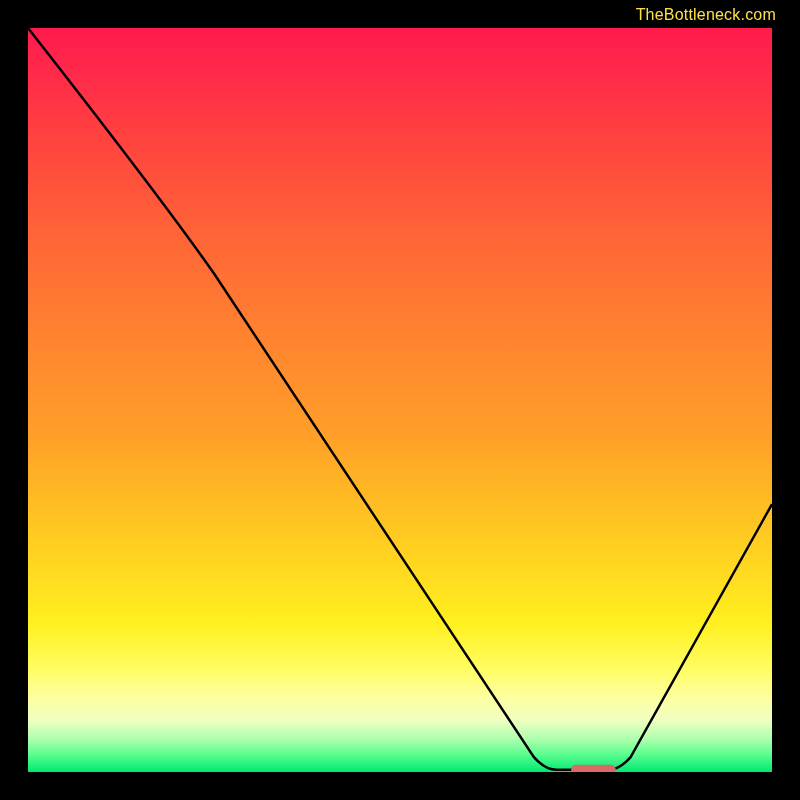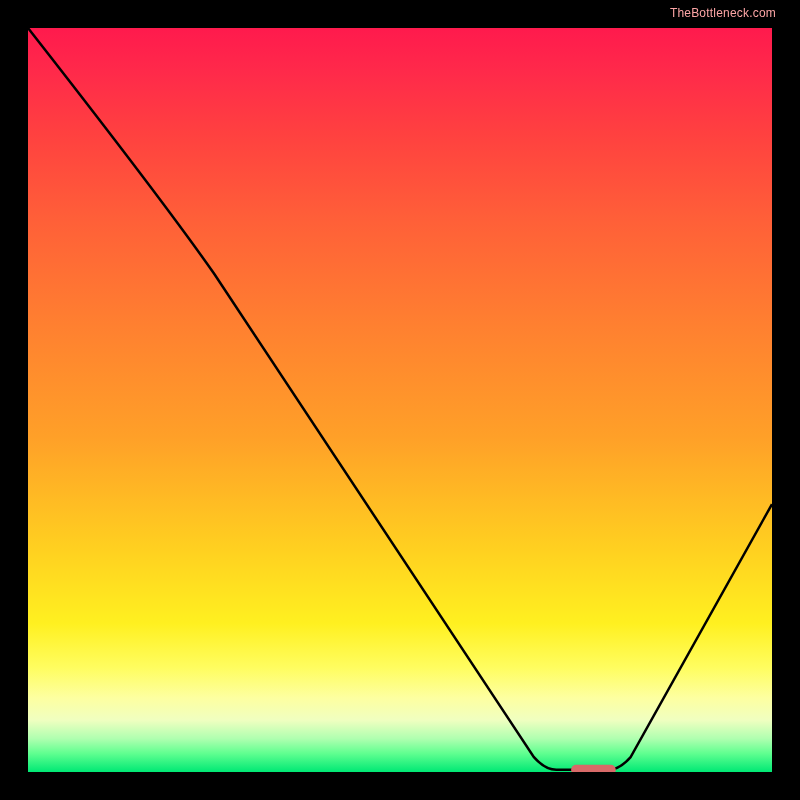--- a/index.html
+++ b/index.html
@@ -59,22 +59,22 @@
     stroke-width: 2.5;
   }
   .marker {
     fill: #d86a68;
   }
   .watermark {
     position: absolute;
     top: 6px;
     right: 24px;
     font-family: Arial, Helvetica, sans-serif;
-    font-size: 12px;
-    color: #fca5a5;
+    font-size: 16px;
+    color: #fde047;
     letter-spacing: 0.2px;
   }
 </style>
 </head>
 <body>
 
 <div class="frame">
   <div class="plot-area">
     <div class="gradient"></div>
     <svg class="curve-svg" viewBox="0 0 744 744" preserveAspectRatio="none">

